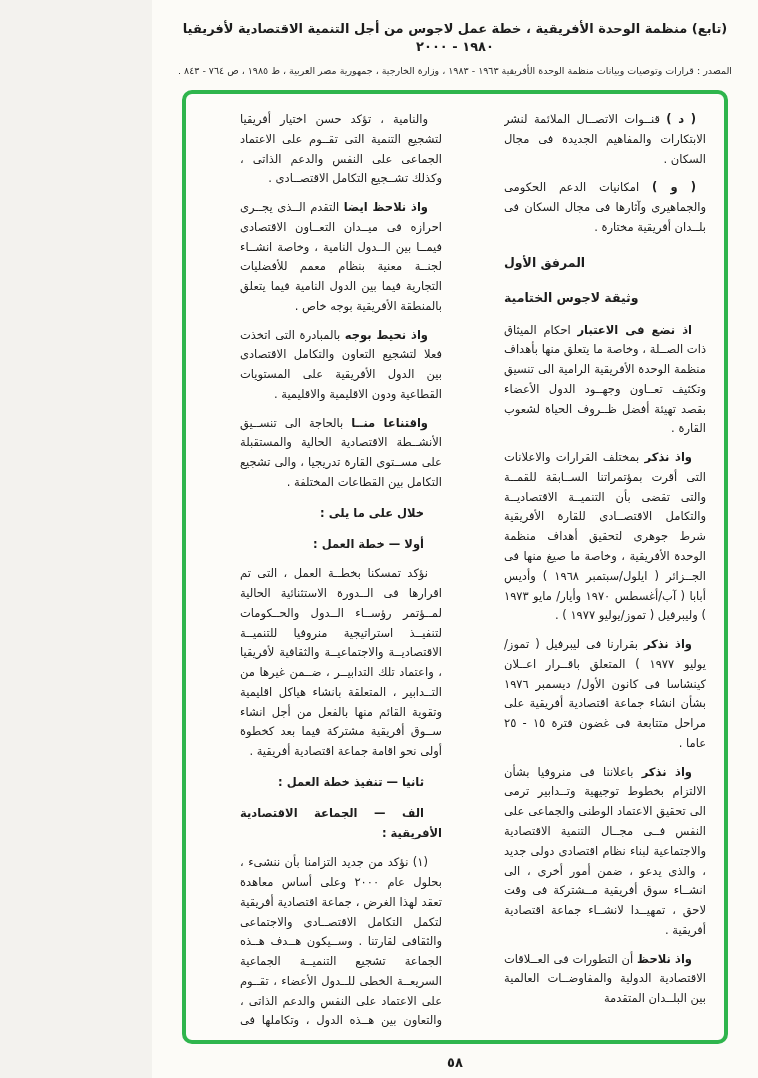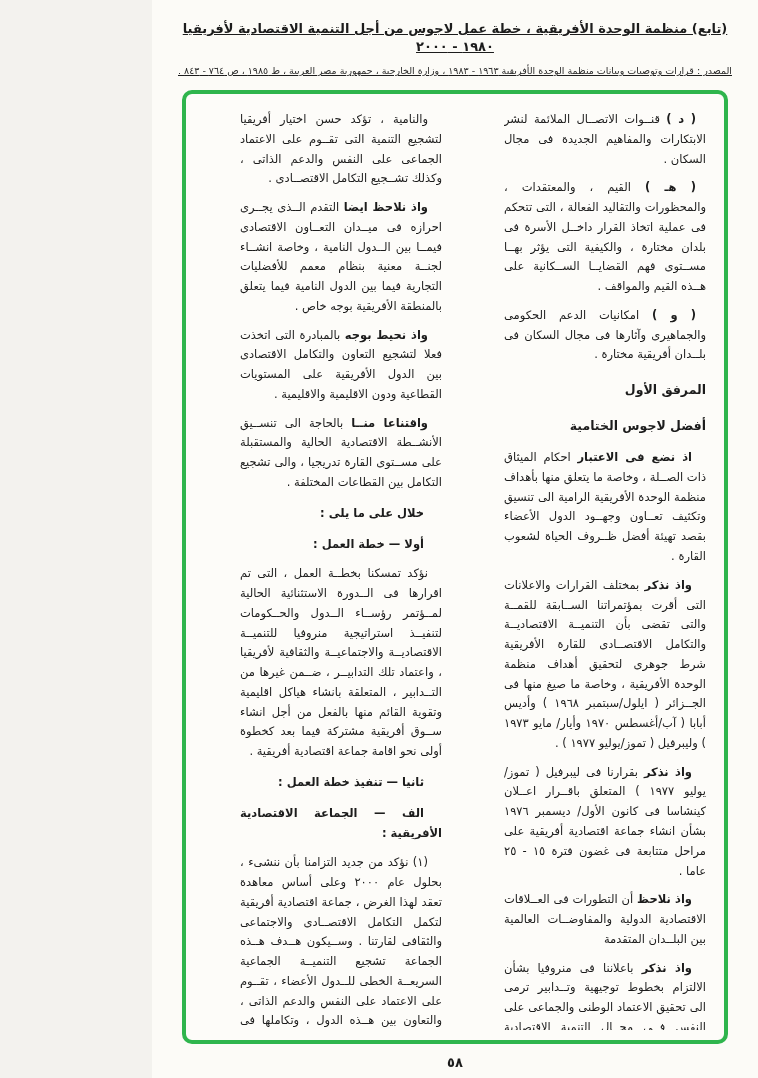--- a/index.html
+++ b/index.html
@@ -8,21 +8,20 @@
     width: 758px; height: 1078px;
     font-family: "DejaVu Sans", sans-serif;
     color: #1c1c1c;
   }
   .page {
     position: relative;
     width: 606px; height: 1078px;
     background: #fcfbf7;
     direction: rtl;
     overflow: hidden;
-    text-decoration: underline;
   }
   .page-header {
     padding: 20px 26px 0 26px;
     text-align: center;
   }
   .doc-title {
     font-size: 13px;
     font-weight: bold;
     line-height: 1.4;
   }
@@ -52,21 +51,21 @@
     text-align: justify;
     font-size: 11.5px;
     line-height: 1.72;
     overflow: hidden;
     margin-left: 36px;
   }
   .para { margin-bottom: 9px; text-indent: 14px; }
   .para .lead { font-weight: bold; }
   .para.item { text-indent: 10px; }
   .para.heading {
-    text-align: right;
+    text-align: left;
     font-weight: bold;
     font-size: 12.5px;
     text-indent: 0;
     margin: 14px 0 12px 0;
   }
   .para.subheading {
     font-weight: bold;
     text-indent: 18px;
     margin: 11px 0 10px 0;
   }
@@ -86,29 +85,28 @@
 
   <header class="page-header">
     <div class="doc-title">(تابع) منظمة الوحدة الأفريقية ، خطة عمل لاجوس من أجل التنمية الاقتصادية لأفريقيا ١٩٨٠ - ٢٠٠٠</div>
     <div class="doc-source">المصدر : قرارات وتوصيات وبيانات منظمة الوحدة الأفريقية ١٩٦٣ - ١٩٨٣ ، وزارة الخارجية ، جمهورية مصر العربية ، ط ١٩٨٥ ، ص ٧٦٤ - ٨٤٣ .</div>
   </header>
 
   <div class="content-frame">
     <div class="columns">
       <div class="col" id="col-right">
           <p class="para item"><span class="lead">( د )</span> قنــوات الاتصــال الملائمة لنشر الابتكارات والمفاهيم الجديدة فى مجال السكان .</p>
-          <p class="para item"><span class="lead">( هـ )</span> القيم ، والمعتقدات ، والمحظورات والتقاليد الفعالة ، التى تتحكم فى عملية اتخاذ القرار داخــل الأسرة فى بلدان مختارة ، والكيفية التى يؤثر بهــا مســتوى فهم القضايــا الســكانية على هــذه القيم والمواقف .</p>
           <p class="para item"><span class="lead">( و )</span> امكانيات الدعم الحكومى والجماهيرى وآثارها فى مجال السكان فى بلــدان أفريقية مختارة .</p>
           <p class="para heading">المرفق الأول</p>
-          <p class="para heading">أفضل لاجوس الختامية</p>
+          <p class="para heading">وثيقة لاجوس الختامية</p>
           <p class="para body"><span class="lead">اذ نضع فى الاعتبار</span> احكام الميثاق ذات الصــلة ، وخاصة ما يتعلق منها بأهداف منظمة الوحدة الأفريقية الرامية الى تنسيق وتكثيف تعــاون وجهــود الدول الأعضاء بقصد تهيئة أفضل ظــروف الحياة لشعوب القارة .</p>
           <p class="para body"><span class="lead">واذ نذكر</span> بمختلف القرارات والاعلانات التى أقرت بمؤتمراتنا الســابقة للقمــة والتى تقضى بأن التنميــة الاقتصاديــة والتكامل الاقتصــادى للقارة الأفريقية شرط جوهرى لتحقيق أهداف منظمة الوحدة الأفريقية ، وخاصة ما صيغ منها فى الجــزائر ( ايلول/سبتمبر ١٩٦٨ ) وأديس أبابا ( آب/أغسطس ١٩٧٠ وأيار/ مايو ١٩٧٣ ) وليبرفيل ( تموز/يوليو ١٩٧٧ ) .</p>
           <p class="para body"><span class="lead">واذ نذكر</span> بقرارنا فى ليبرفيل ( تموز/يوليو ١٩٧٧ ) المتعلق باقــرار اعــلان كينشاسا فى كانون الأول/ ديسمبر ١٩٧٦ بشأن انشاء جماعة اقتصادية أفريقية على مراحل متتابعة فى غضون فترة ١٥ - ٢٥ عاما .</p>
+          <p class="para body"><span class="lead">واذ نذكر</span> باعلاننا فى منروفيا بشأن الالتزام بخطوط توجيهية وتــدابير ترمى الى تحقيق الاعتماد الوطنى والجماعى على النفس فــى مجــال التنمية الاقتصادية والاجتماعية لبناء نظام اقتصادى دولى جديد ، والذى يدعو ، ضمن أمور أخرى ، الى انشــاء سوق أفريقية مــشتركة فى وقت لاحق ، تمهيــدا لانشــاء جماعة اقتصادية أفريقية .</p>
           <p class="para body"><span class="lead">واذ نلاحظ</span> أن التطورات فى العــلاقات الاقتصادية الدولية والمفاوضــات العالمية بين البلــدان المتقدمة</p>
-          <p class="para body"><span class="lead">واذ نذكر</span> باعلاننا فى منروفيا بشأن الالتزام بخطوط توجيهية وتــدابير ترمى الى تحقيق الاعتماد الوطنى والجماعى على النفس فــى مجــال التنمية الاقتصادية والاجتماعية لبناء نظام اقتصادى دولى جديد ، والذى يدعو ، ضمن أمور أخرى ، الى انشــاء سوق أفريقية مــشتركة فى وقت لاحق ، تمهيــدا لانشــاء جماعة اقتصادية أفريقية .</p>
         </div>
       <div class="col" id="col-left">
           <p class="para body">والنامية ، تؤكد حسن اختيار أفريقيا لتشجيع التنمية التى تقــوم على الاعتماد الجماعى على النفس والدعم الذاتى ، وكذلك تشــجيع التكامل الاقتصــادى .</p>
           <p class="para body"><span class="lead">واذ نلاحظ ايضا</span> التقدم الــذى يجــرى احرازه فى ميــدان التعــاون الاقتصادى فيمــا بين الــدول النامية ، وخاصة انشــاء لجنــة معنية بنظام معمم للأفضليات التجارية فيما بين الدول النامية فيما يتعلق بالمنطقة الأفريقية بوجه خاص .</p>
           <p class="para body"><span class="lead">واذ نحيط بوجه</span> بالمبادرة التى اتخذت فعلا لتشجيع التعاون والتكامل الاقتصادى بين الدول الأفريقية على المستويات القطاعية ودون الاقليمية والاقليمية .</p>
           <p class="para body"><span class="lead">واقتناعا منــا</span> بالحاجة الى تنســيق الأنشــطة الاقتصادية الحالية والمستقبلة على مســتوى القارة تدريجيا ، والى تشجيع التكامل بين القطاعات المختلفة .</p>
           <p class="para subheading">خلال على ما يلى :</p>
           <p class="para subheading">أولا — خطة العمل :</p>
           <p class="para body">نؤكد تمسكنا بخطــة العمل ، التى تم اقرارها فى الــدورة الاستثنائية الحالية لمــؤتمر رؤســاء الــدول والحــكومات لتنفيــذ استراتيجية منروفيا للتنميــة الاقتصاديــة والاجتماعيــة والثقافية لأفريقيا ، واعتماد تلك التدابيــر ، ضــمن غيرها من التــدابير ، المتعلقة بانشاء هياكل اقليمية وتقوية القائم منها بالفعل من أجل انشاء ســوق أفريقية مشتركة فيما بعد كخطوة أولى نحو اقامة جماعة اقتصادية أفريقية .</p>
           <p class="para subheading">ثانيا — تنفيذ خطة العمل :</p>

